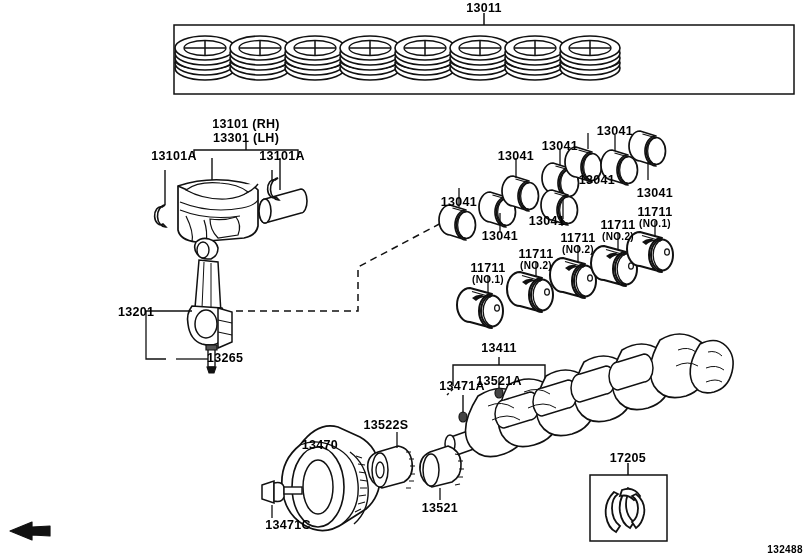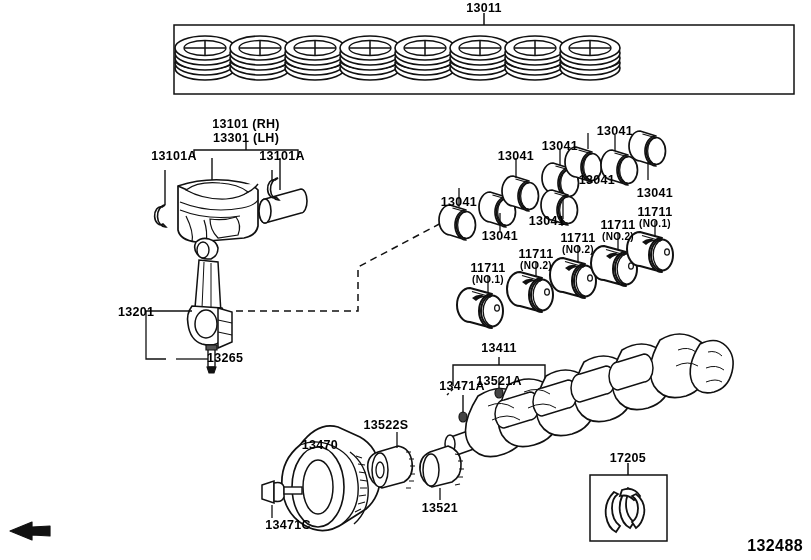--- a/index.html
+++ b/index.html
@@ -5,21 +5,21 @@
   html,body{margin:0;padding:0;background:#ffffff;}
   body{width:811px;height:560px;position:relative;overflow:hidden;
        font-family:"Liberation Sans",sans-serif;color:#000;}
   .diagram{position:absolute;left:0;top:0;width:811px;height:560px;}
   .lbl{position:absolute;font-weight:bold;font-size:12.5px;letter-spacing:.3px;
        white-space:nowrap;line-height:1.02;}
   .lbl .sub{font-weight:bold;font-size:10px;display:block;text-align:center;}
   .lbl.c{transform:translateX(-50%);text-align:center;}
   .footnote{position:absolute;font-weight:bold;font-size:11px;line-height:1.25;white-space:nowrap;}
   .footnote .jp{font-family:"DejaVu Sans",sans-serif;font-size:11.5px;display:block;}
-  .docnum{position:absolute;right:8px;bottom:5px;font-weight:bold;font-size:16px;letter-spacing:.4px;}
+  .docnum{position:absolute;right:8px;bottom:5px;font-weight:bold;font-size:10px;letter-spacing:.4px;}
   svg{display:block;}
 </style>
 </head>
 <body>
 
 <div class="diagram">
 
   <svg width="811" height="560" viewBox="0 0 811 560">
     <defs>
       <g id="ringstack">

